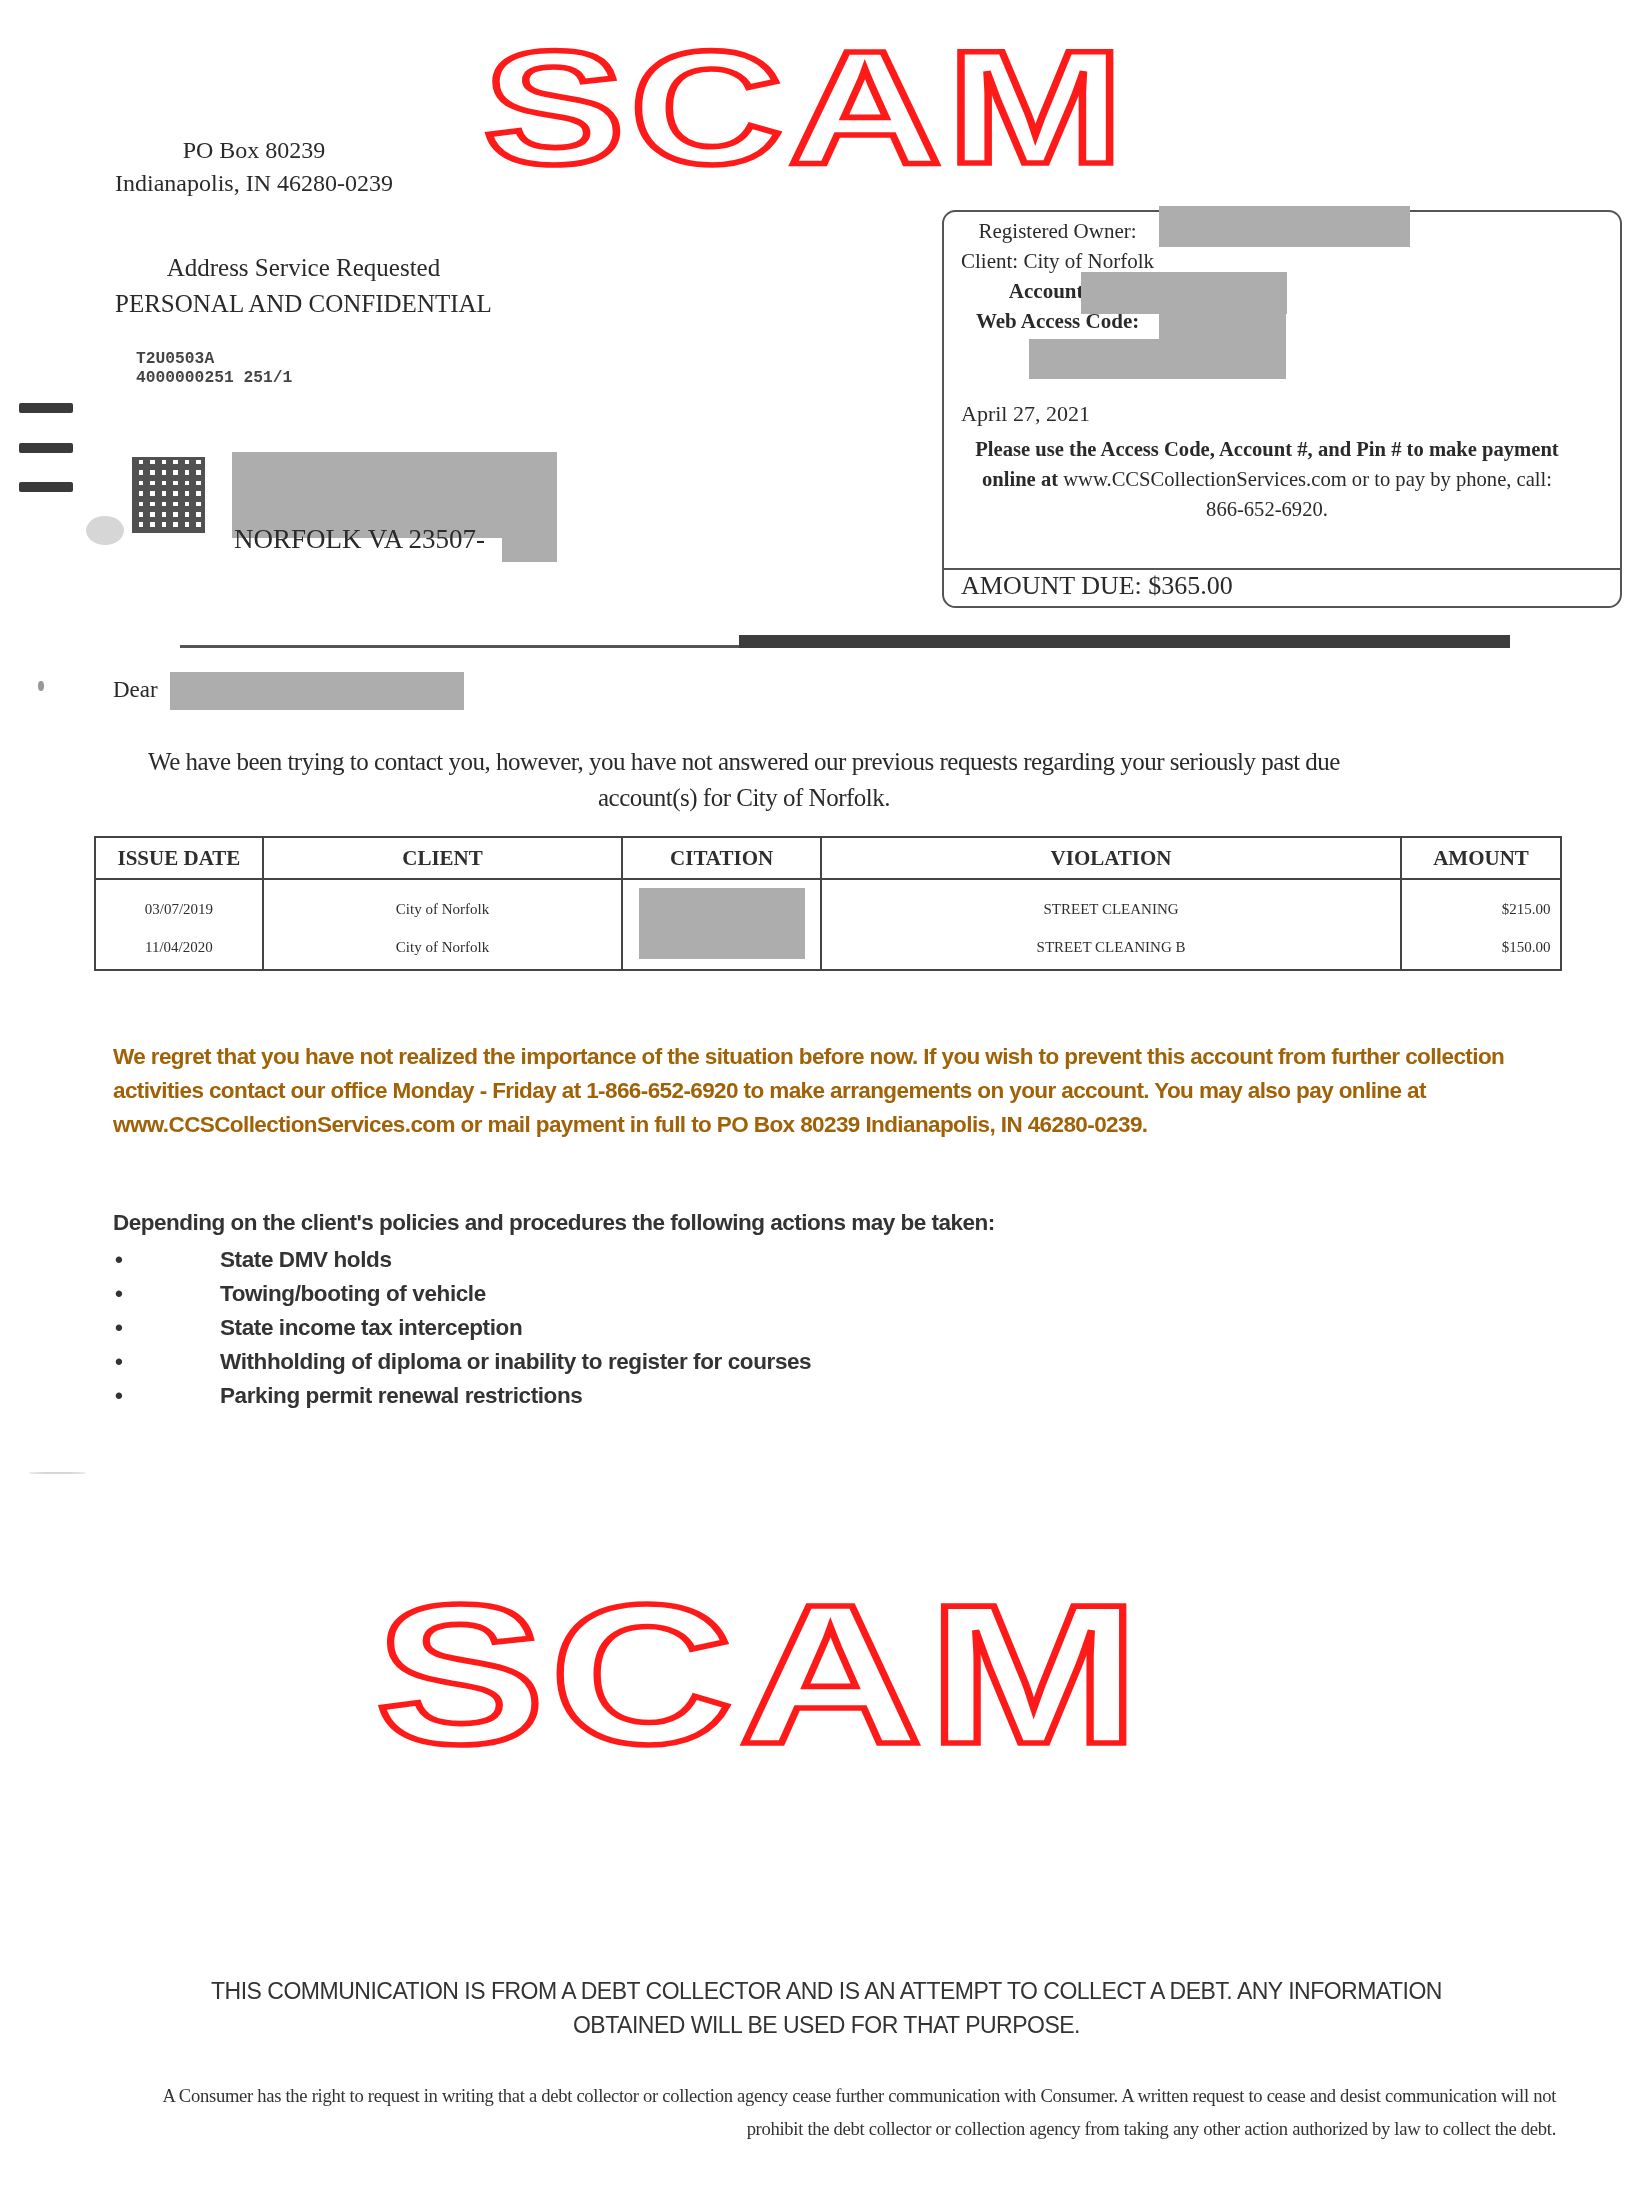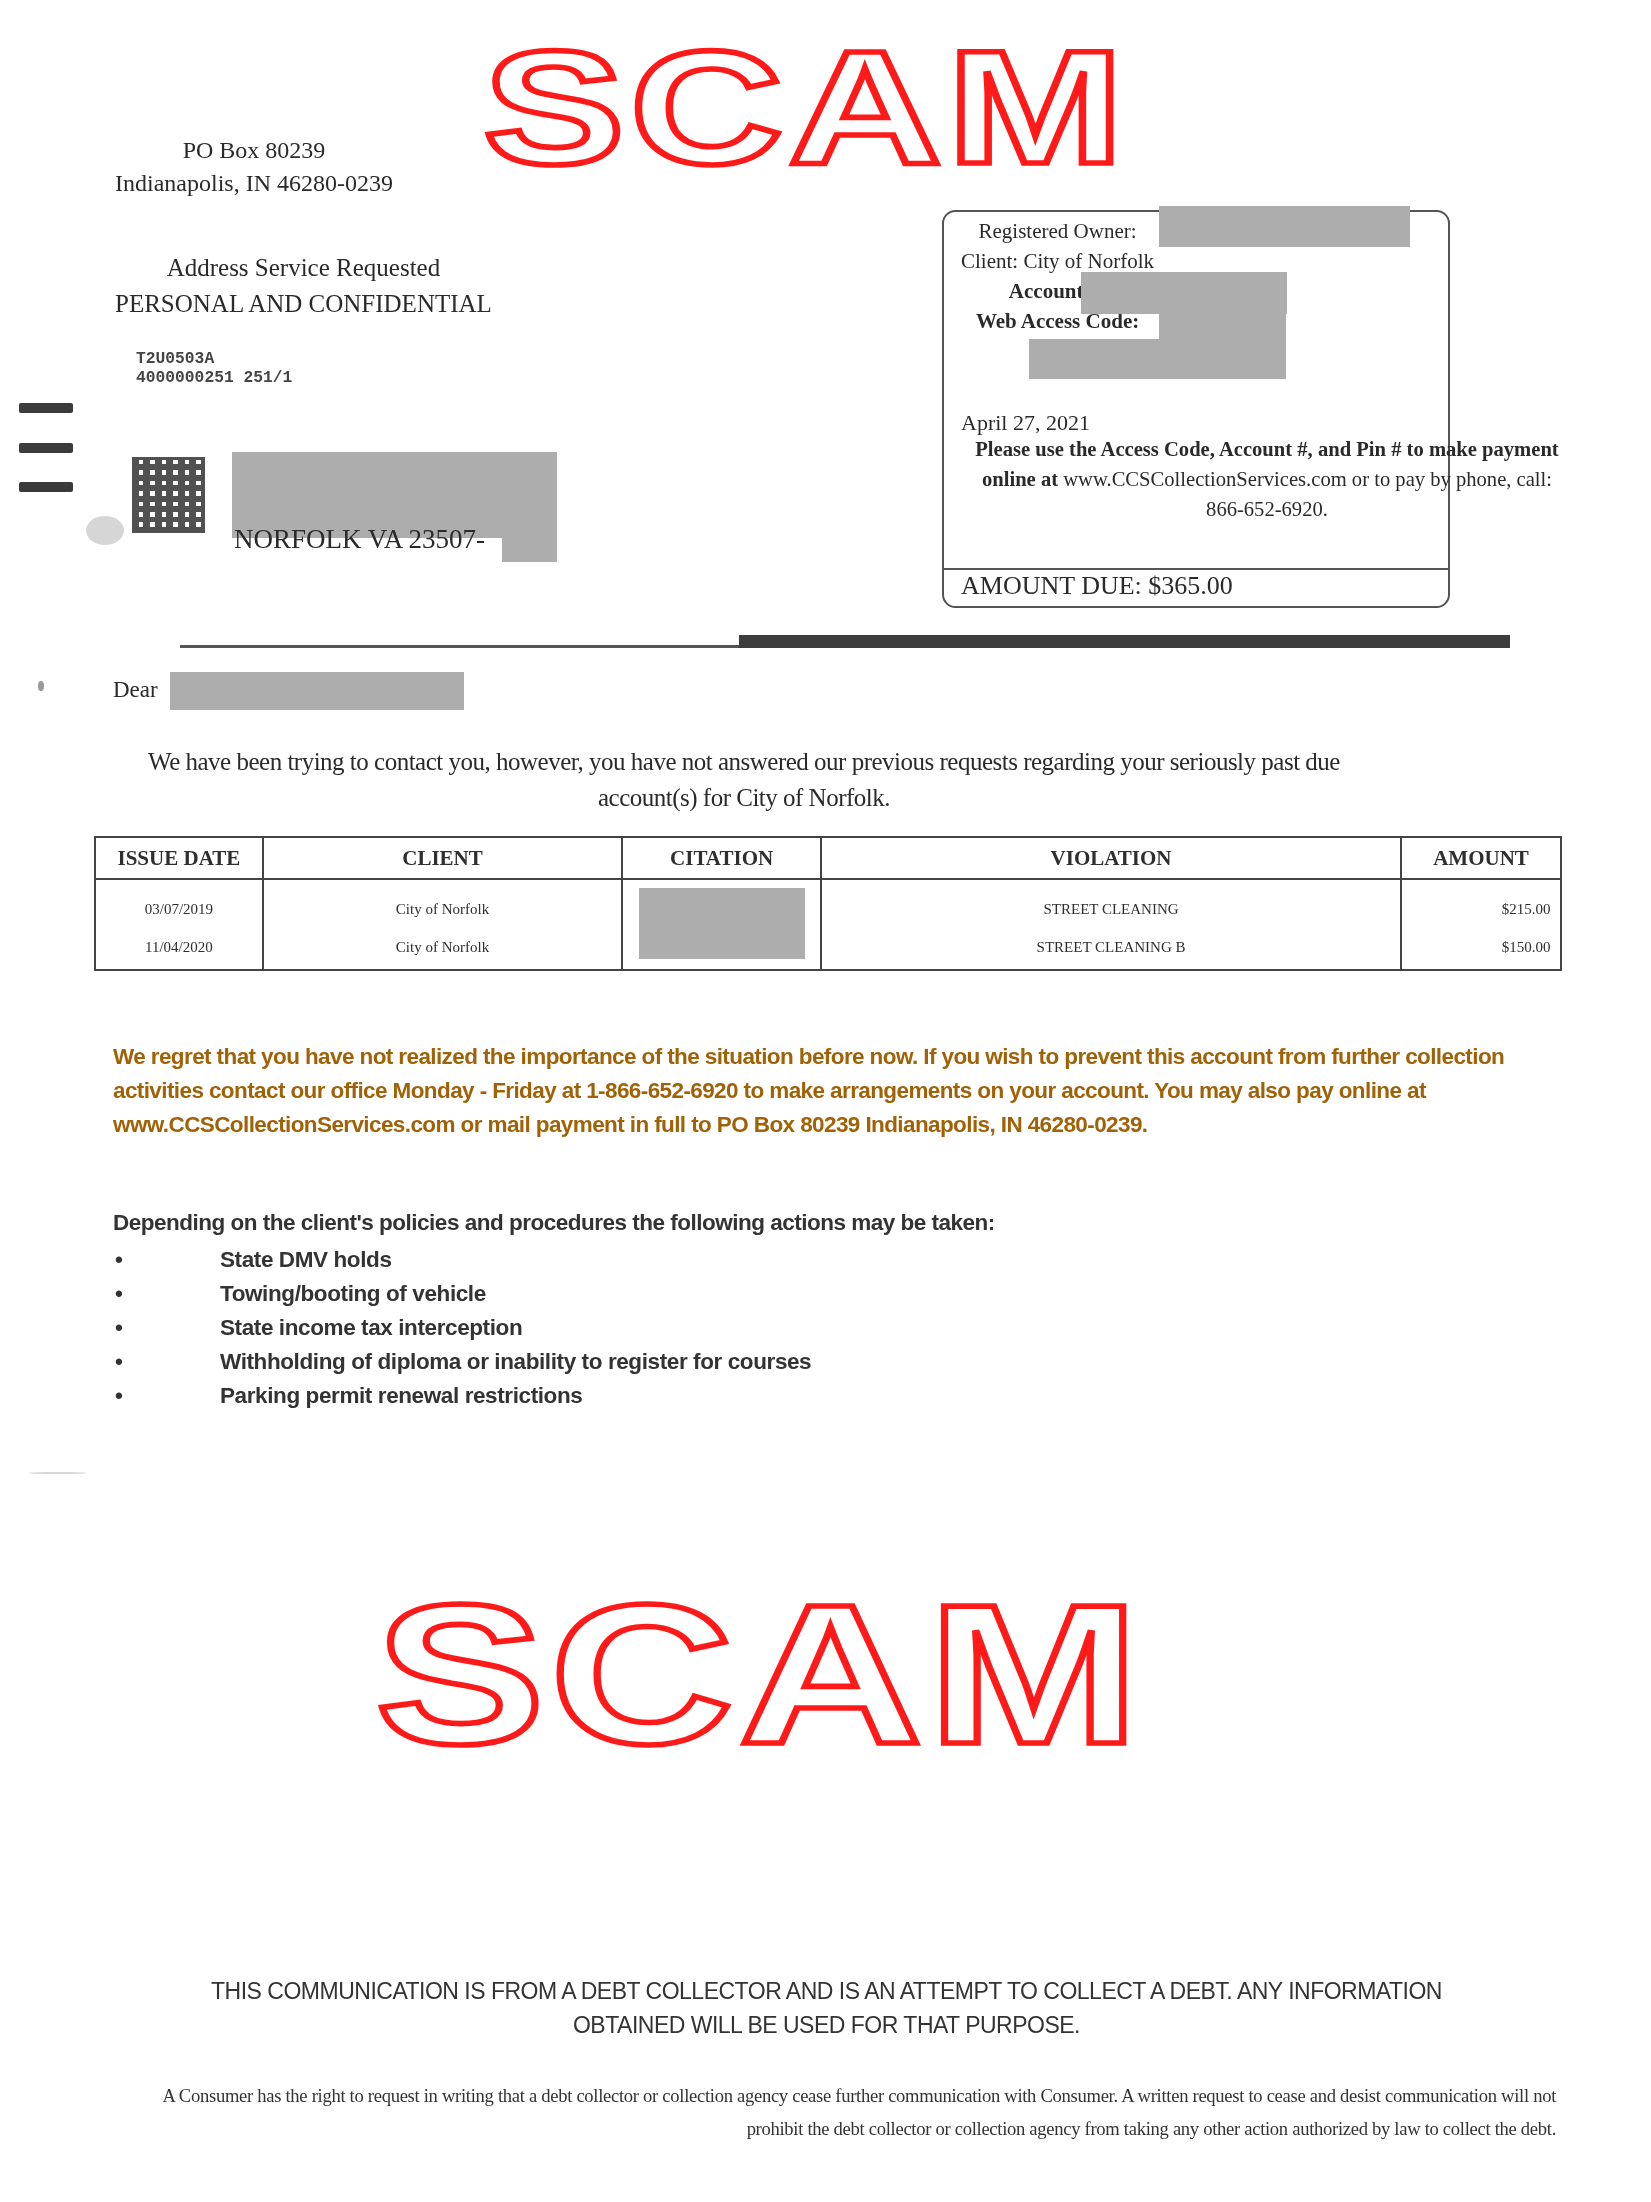--- a/index.html
+++ b/index.html
@@ -19,24 +19,24 @@
   .service { left:115px; top:250px; font-size:25px; line-height:36px; }
   .codes { left:136px; top:349px; font-size:16.3px; line-height:19px; font-weight:bold; color:#444; }
   .bar { position:absolute; left:19px; width:54px; height:9.6px; background:#3a3a3a; border-radius:1.9px; }
   .qr { position:absolute; left:132px; top:457px; width:73px; height:76px;
         background:
           repeating-linear-gradient(90deg,#333 0 6.7px,transparent 6.7px 11.5px),
           repeating-linear-gradient(0deg,#333 0 5.7px,#fff 5.7px 10.5px);
         opacity:.85; }
   .mail-addr { left:234px; top:524px; font-size:27px;font-family:Liberation Serif, serif; }
 
-  .infobox { position:absolute; left:942px; top:210px; width:508px; height:398px; border:2.9px solid #555; border-radius:13.4px; box-sizing:border-box;padding-left:48px; }
+  .infobox { position:absolute; left:942px; top:210px; width:680px; height:398px; border:2.9px solid #555; border-radius:13.4px; box-sizing:border-box;padding-left:48px; }
   .infobox .lines { position:absolute; left:17px; top:3.8px; font-size:21px; line-height:30px; }
   .infobox .b { font-weight:bold; }
-  .infobox .date { position:absolute; left:17px; top:198px; font-size:22px; }
+  .infobox .date { position:absolute; left:17px; top:189px; font-size:22px; }
   .infobox .instr { position:absolute; left:17px; top:222px; width:612px; font-size:20.6px; line-height:30px; }
   .infobox .due-rule { position:absolute; left:0; right:0; top:356px; border-top:2.9px solid #555; }
   .infobox .due { position:absolute; left:17px; top:359px; font-size:26px; }
 
   .rule-thin { position:absolute; left:180px; top:645px; width:559px; height:2.9px; background:#555; }
   .rule-thick { position:absolute; left:739px; top:635px; width:771px; height:13.4px; background:#3d3d3d; }
 
   .dear { left:113px; top:677px; font-size:23px; }
   .intro { left:113px; top:744px; width:1262px; font-size:25px; line-height:36px; letter-spacing:-0.5px; }
 

